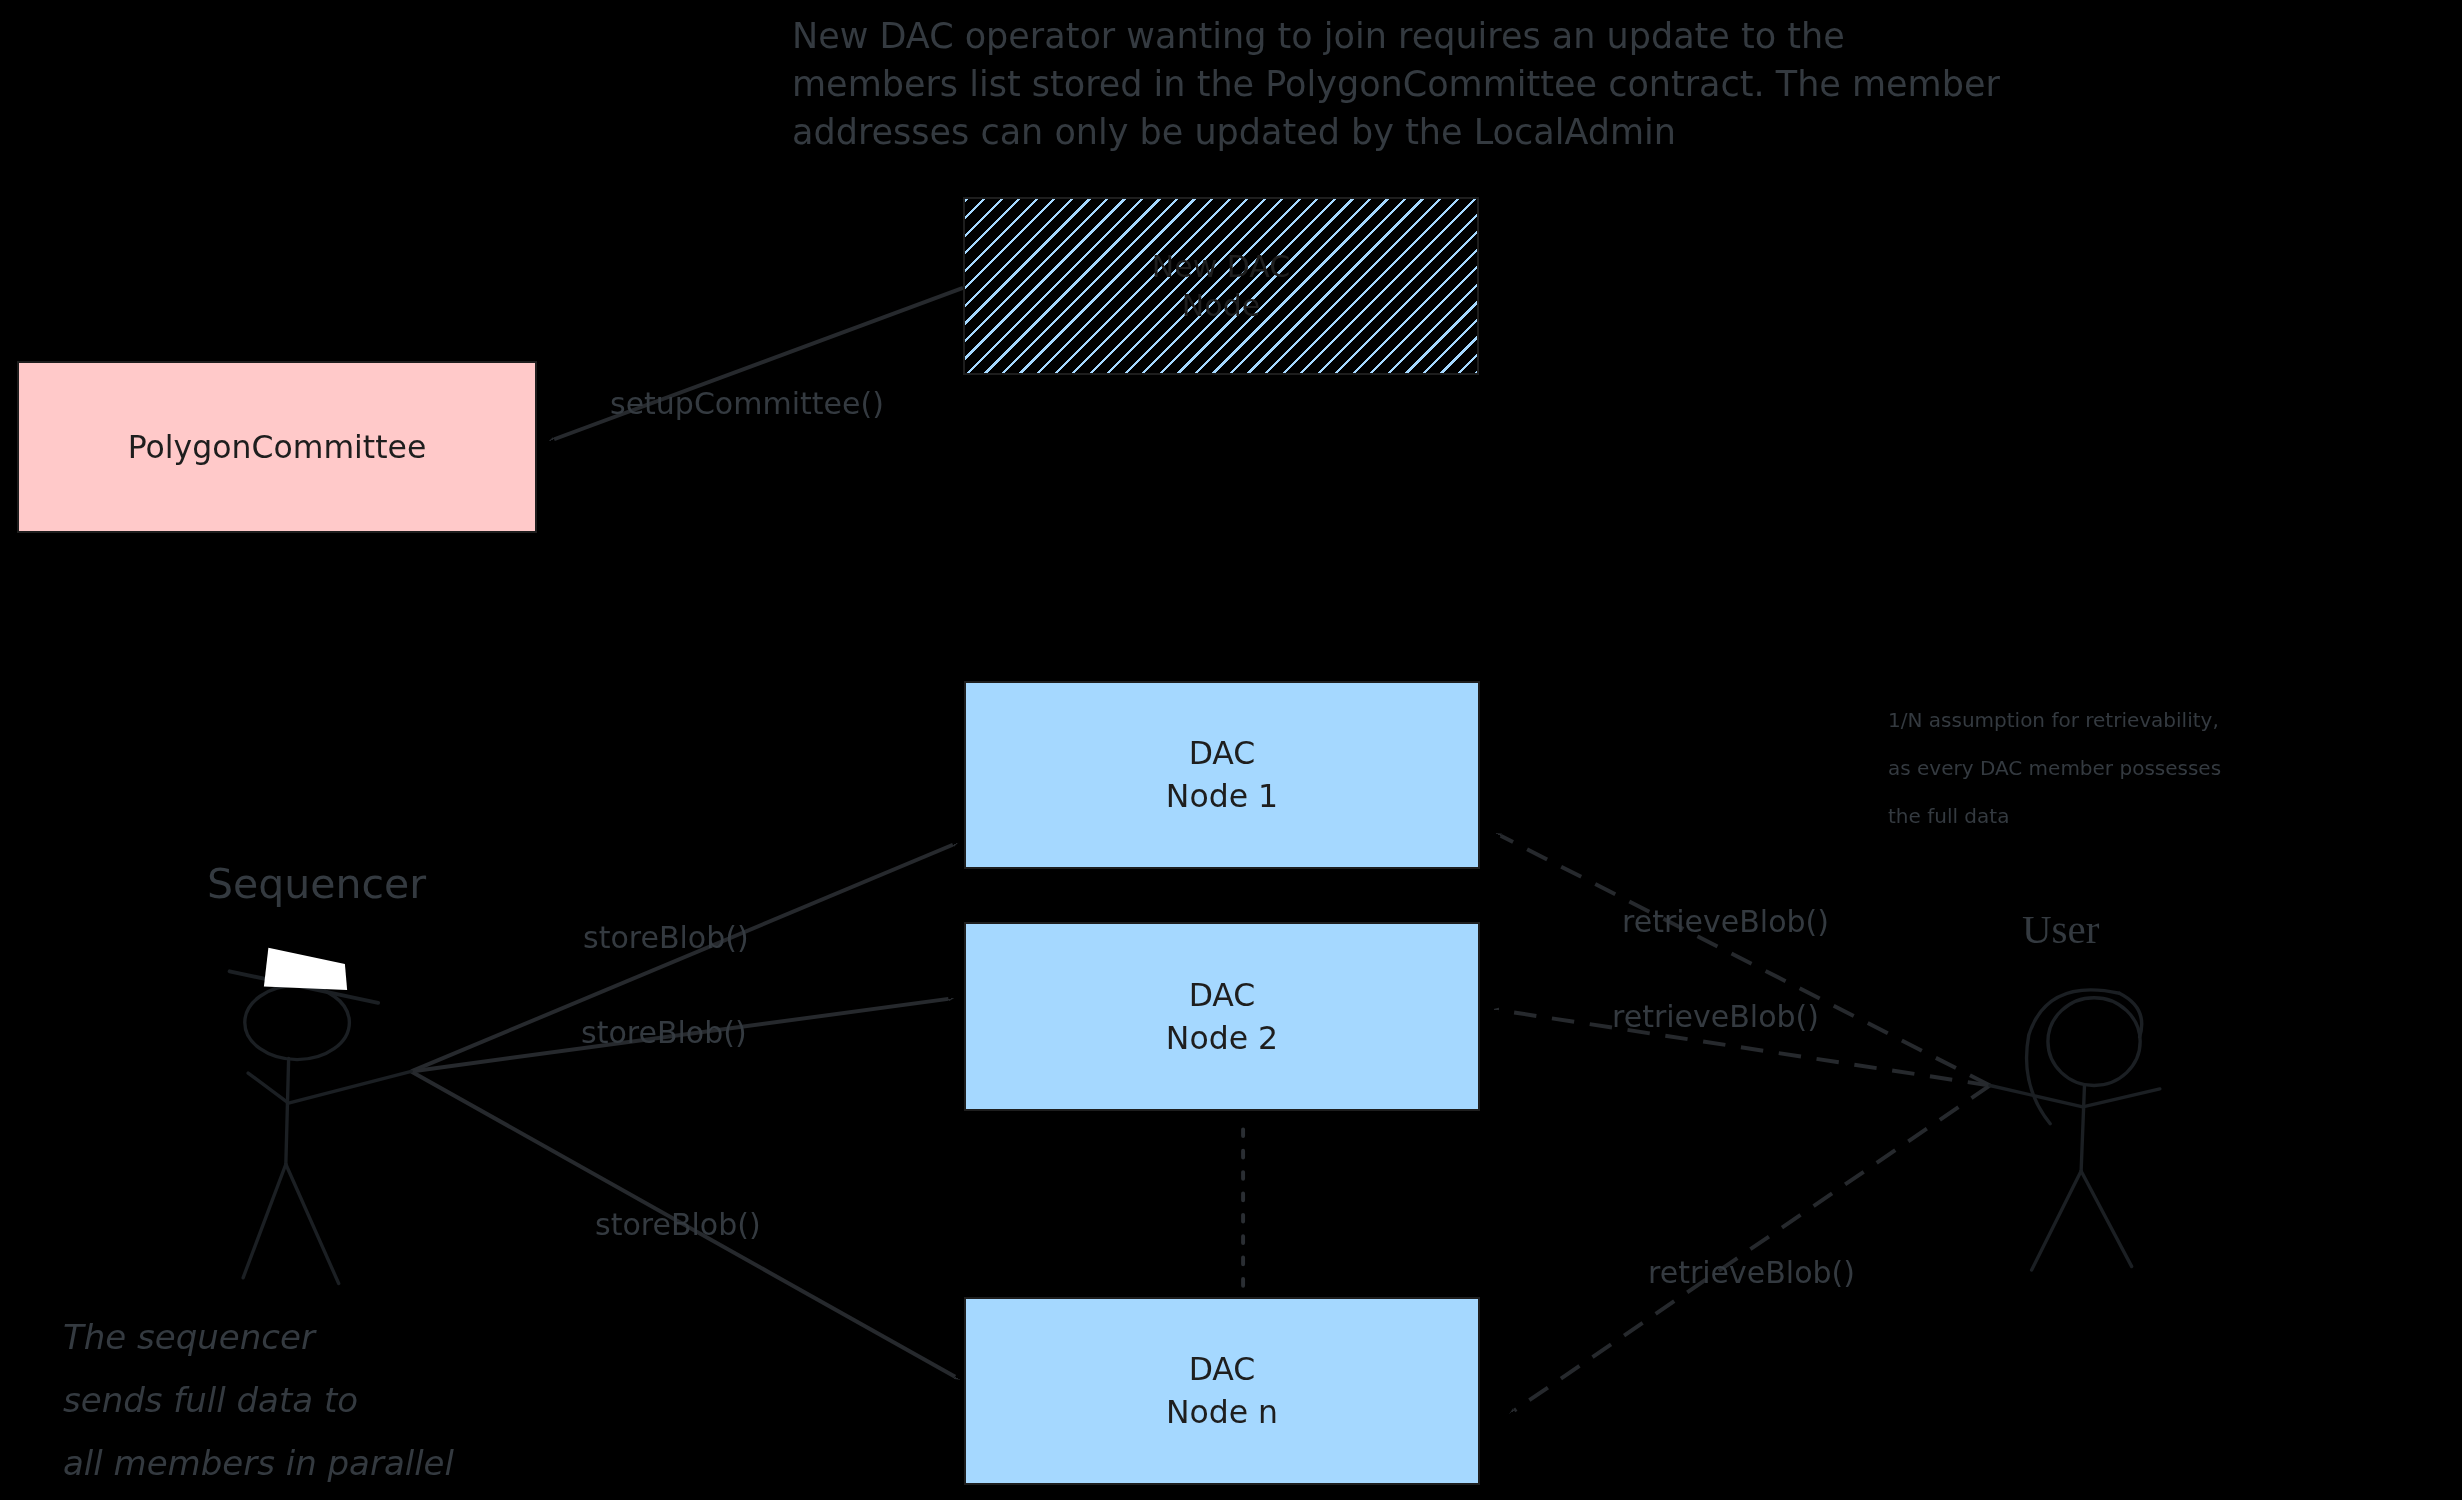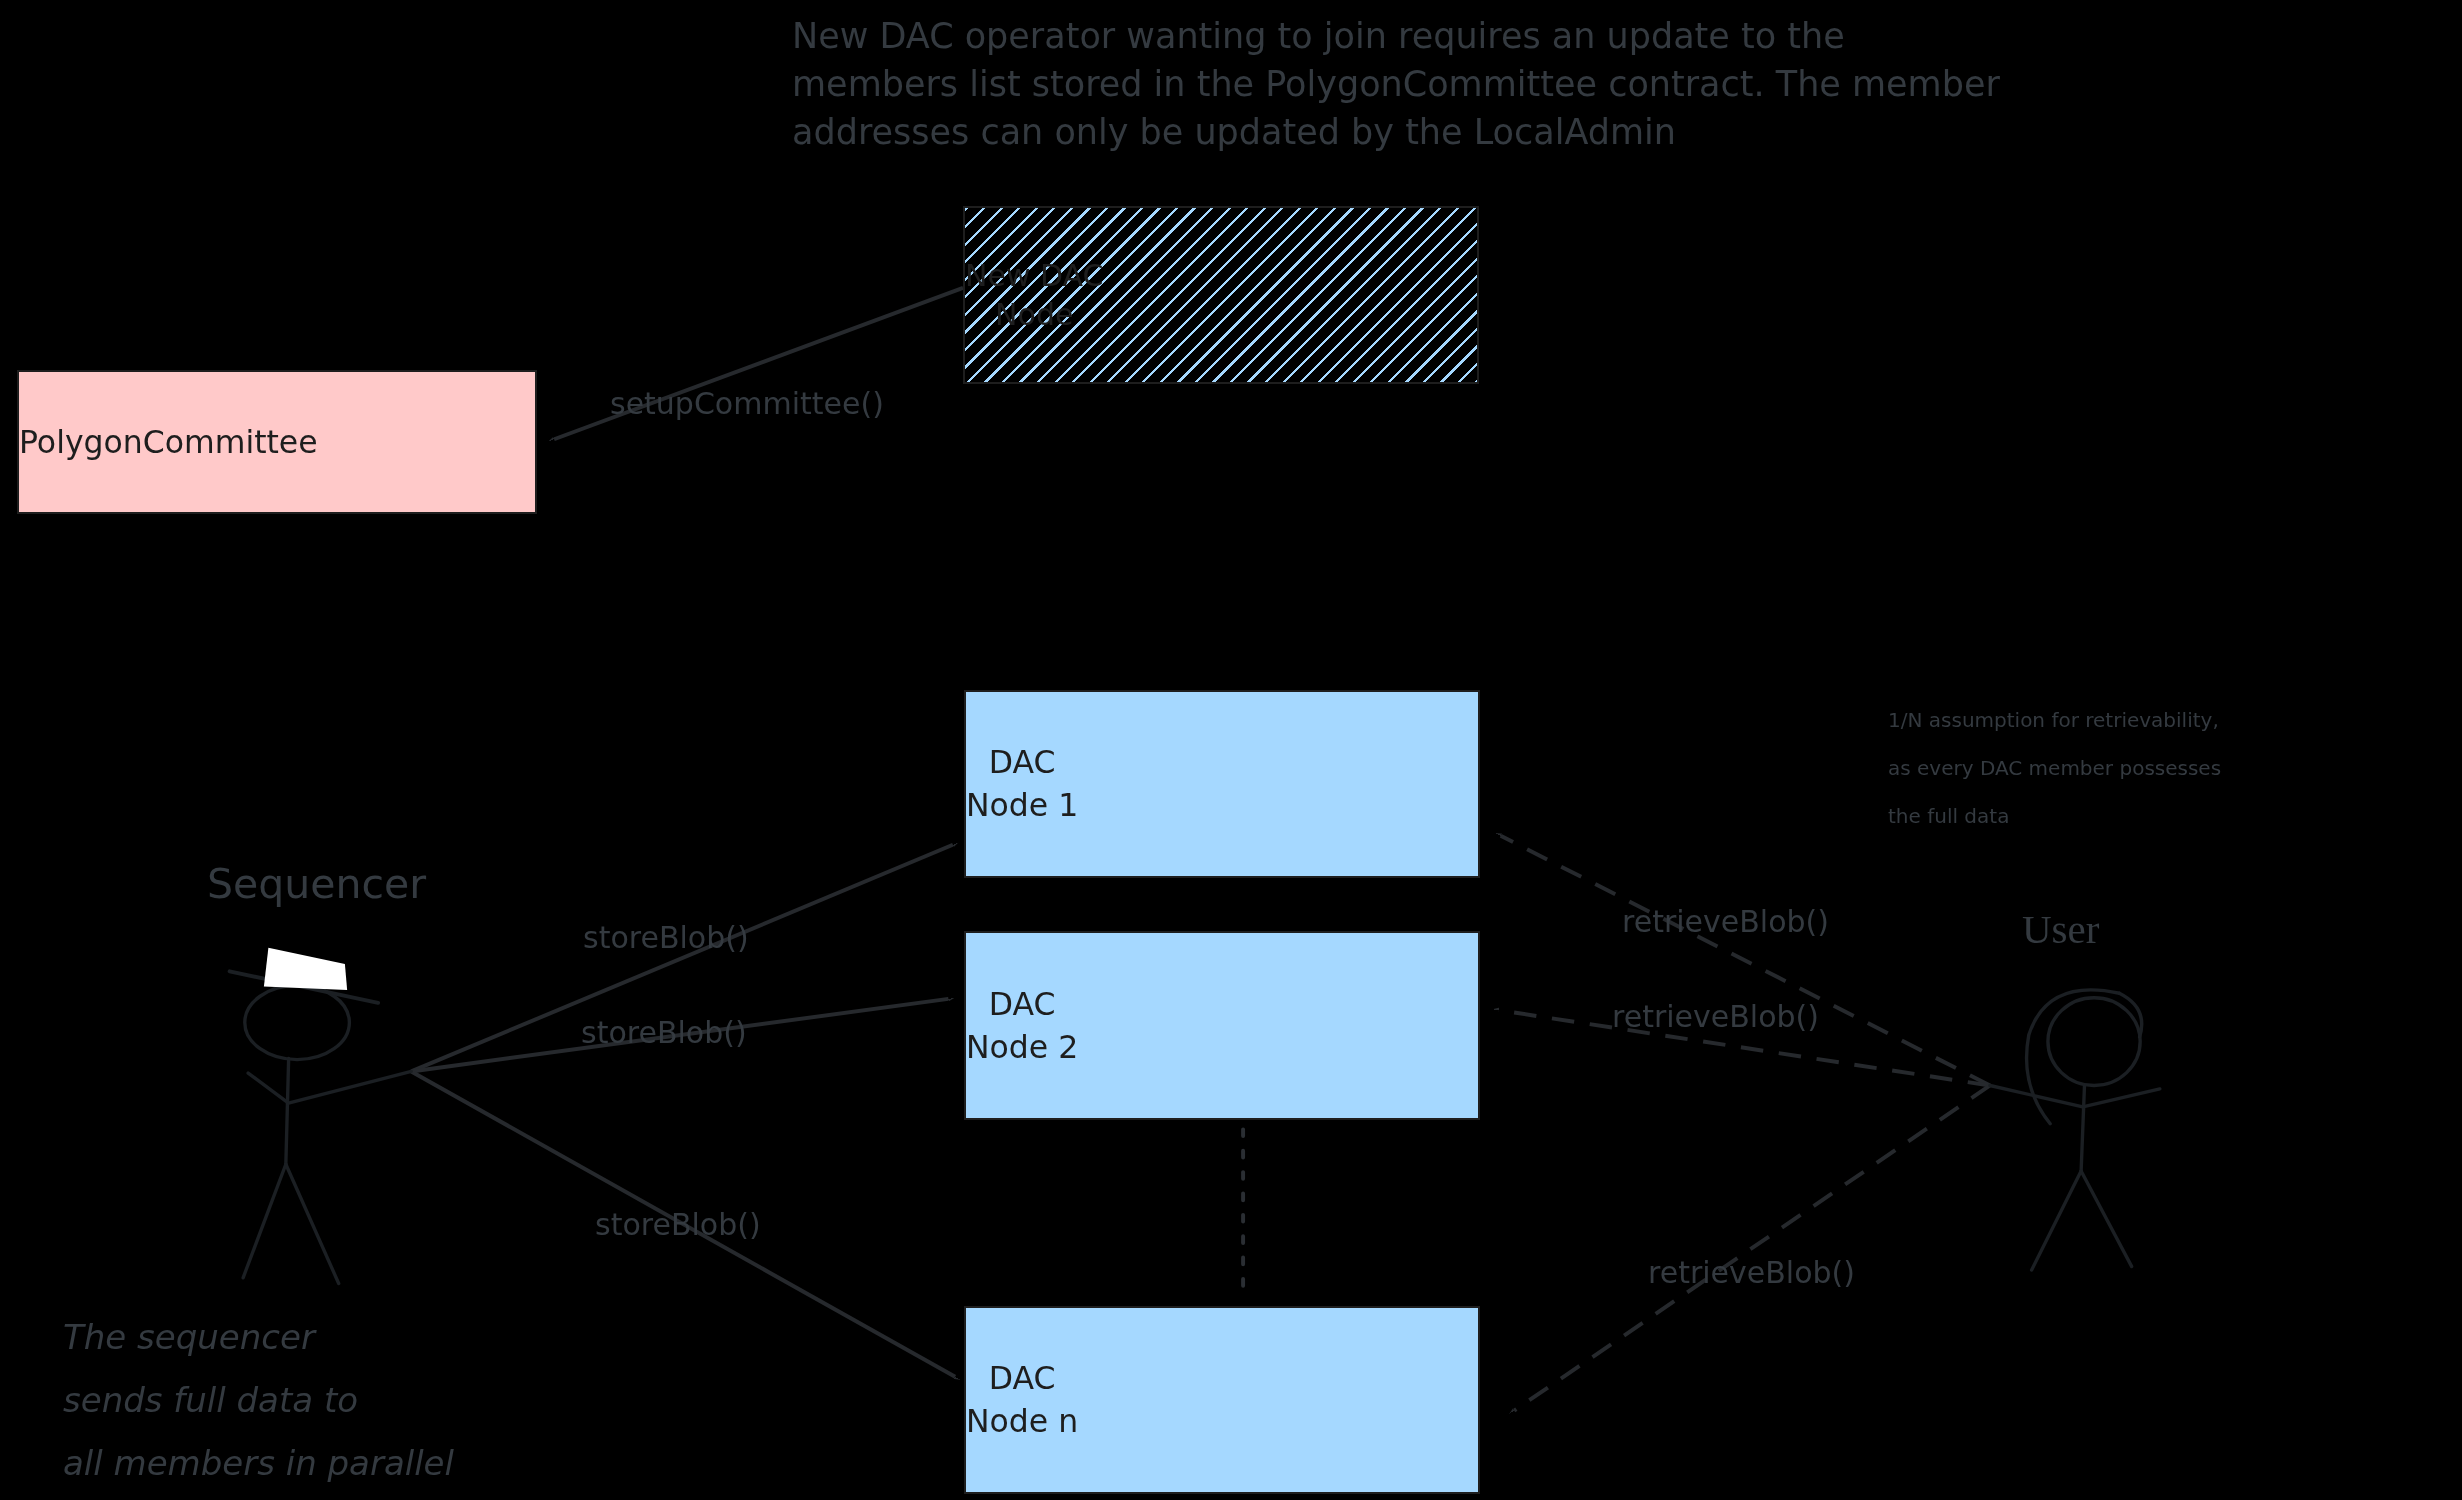--- a/index.html
+++ b/index.html
@@ -3,28 +3,28 @@
 <meta charset="utf-8">
 <style>
   :root{
     --bg:#000000; --blue:#a5d8ff; --pink:#ffc9c9;
     --stroke:#1e1e1e; --ink:#343a40; --figure:#1b1f23; --arrow:#26292d; --hat:#ffffff;
   }
   html,body{margin:0;padding:0;background:var(--bg);}
   #canvas{position:relative;width:2462px;height:1500px;background:var(--bg);
           font-family:"DejaVu Sans","Liberation Sans",sans-serif;overflow:hidden;}
   svg.layer{position:absolute;left:0;top:0;z-index:1;}
-  .box{position:absolute;z-index:2;display:flex;align-items:center;justify-content:flex-start;
-       border:2.3px solid var(--stroke);box-sizing:border-box;margin-top:9px;}
+  .box{position:absolute;z-index:2;display:flex;align-items:center;justify-content:center;
+       border:2.3px solid var(--stroke);box-sizing:border-box;}
   .box .label{white-space:pre-line;text-align:center;color:var(--stroke);
               font-size:31.5px;line-height:43px;font-weight:500;}
   #box-new-dac{left:963px;top:197px;width:516px;height:178px;
      background:repeating-linear-gradient(135deg, var(--blue) 0 2.3px, transparent 2.3px 12.4px);}
   #box-new-dac .label{font-size:30px;line-height:39px;}
-  #box-polygon{left:17px;top:361px;width:520px;height:144px;background:var(--pink);}
+  #box-polygon{left:17px;top:361px;width:520px;height:172px;background:var(--pink);}
   #box-node1{left:964px;top:681px;width:516px;height:188px;background:var(--blue);}
   #box-node2{left:964px;top:922px;width:516px;height:189px;background:var(--blue);}
   #box-noden{left:964px;top:1297px;width:516px;height:188px;background:var(--blue);}
   .note{position:absolute;z-index:3;color:var(--ink);white-space:pre-line;}
   #note-top{left:792px;top:12.4px;font-size:35px;line-height:48px;}
   #note-retr{left:1888px;top:696px;font-size:20px;line-height:48px;}
   #note-seq{left:63px;top:1306px;font-size:34px;line-height:63px;font-style:italic;}
   .edge-label{position:absolute;z-index:3;color:var(--ink);font-size:30px;line-height:34px;}
   #lbl-setup{left:610px;top:342px;font-size:30px;margin-top:45px;}
   #lbl-store1{left:583px;top:921px;}

